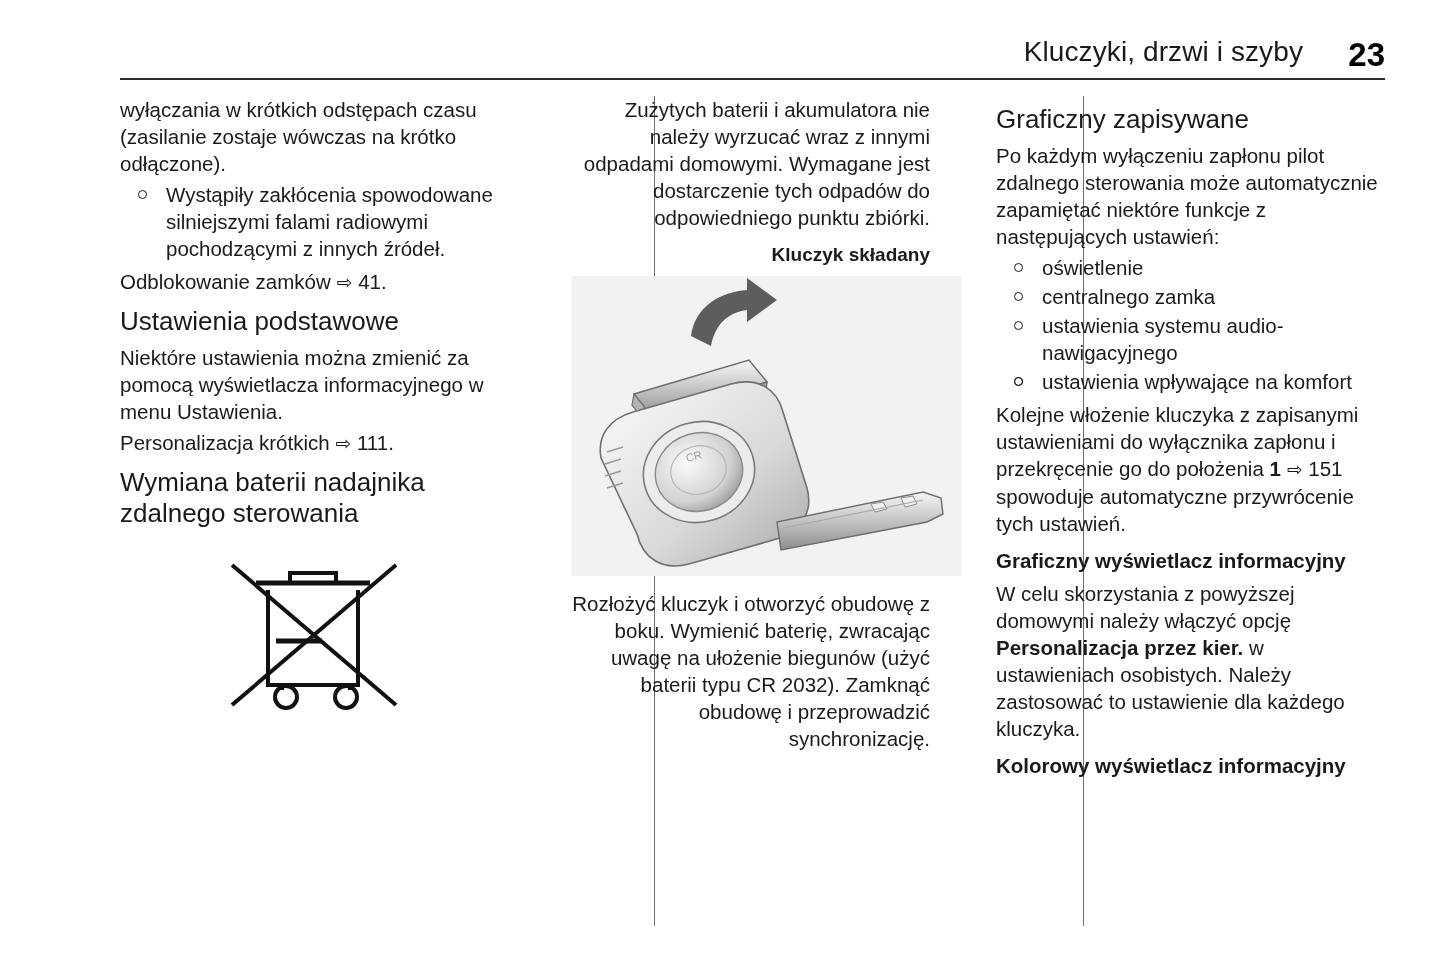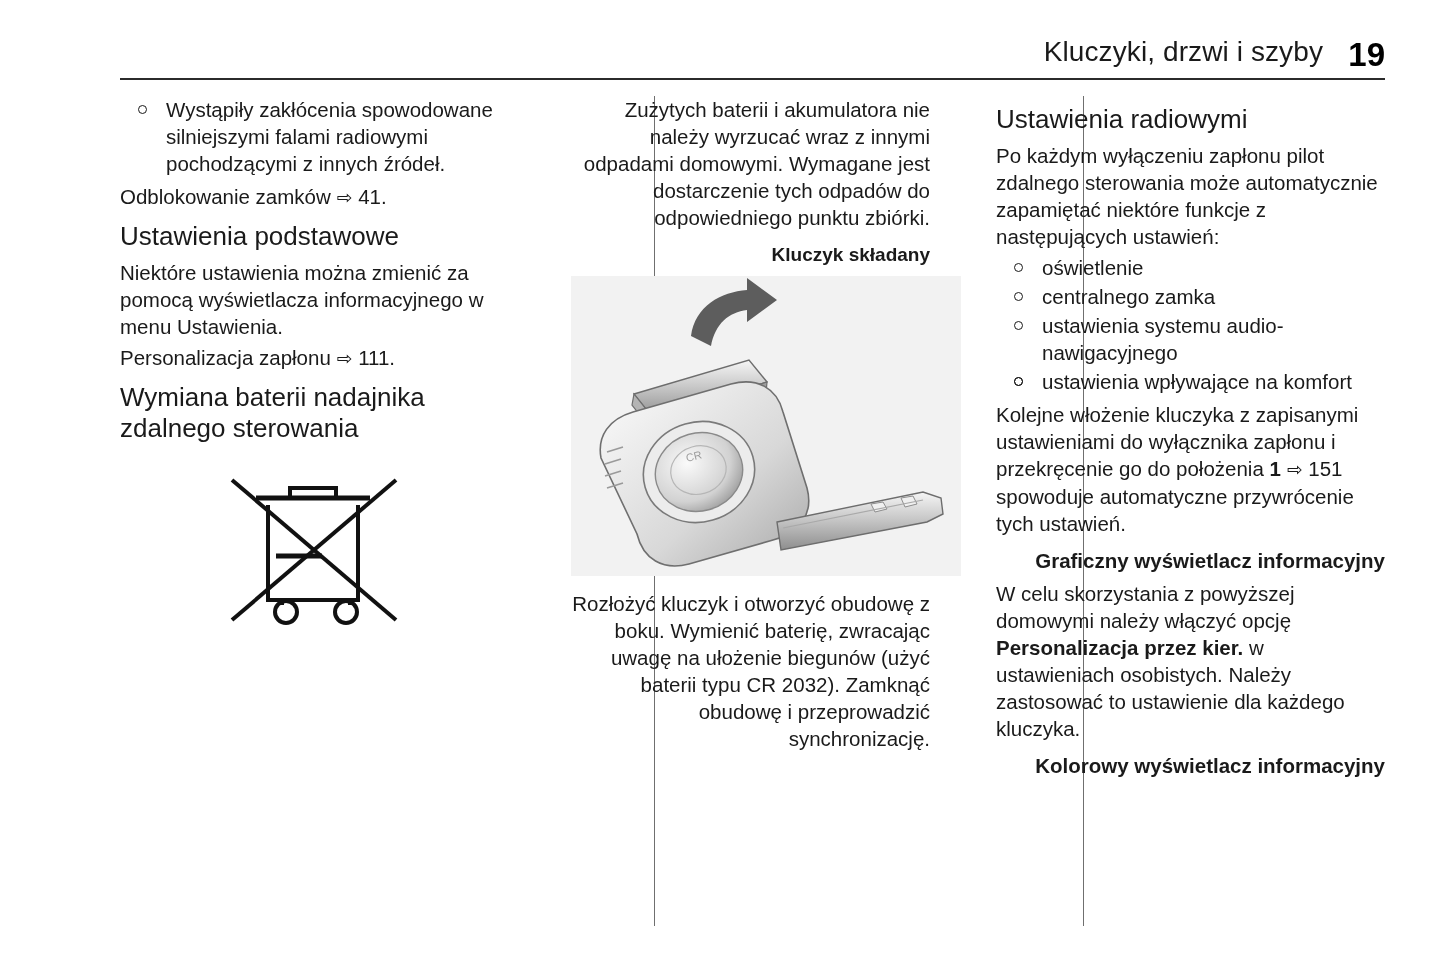--- a/index.html
+++ b/index.html
@@ -28,21 +28,21 @@
     width: 1265px;
     height: 42px;
     display: flex;
     align-items: flex-start;
     justify-content: flex-end;
   }
   .header-title {
     font-size: 28px;
     color: #1a1a1a;
     letter-spacing: 0.1px;
-    margin-right: 22px;
+    margin-right: 42px;
     line-height: 1;
   }
   .header-pageno {
     font-size: 33px;
     font-weight: bold;
     color: #000;
     line-height: 1;
     min-width: 40px;
     text-align: right;
   }
@@ -92,21 +92,20 @@
     margin-top: 8px;
     margin-bottom: 7px;
     font-weight: normal;
   }
   .h-med {
     font-size: 20.5px;
     line-height: 27px;
     font-weight: bold;
     margin-top: 10px;
     margin-bottom: 6px;
-    text-align: right;
   }
   .h-sub {
     font-size: 19px;
     line-height: 27px;
     font-weight: bold;
     margin-bottom: 5px;
     margin-top: 8px;
   }
   ul.bullets {
     list-style: none;
@@ -157,48 +156,49 @@
   }
   .key-figure svg { position: absolute; top: 0; left: 0; }
 </style>
 </head>
 <body>
 
 <div class="page">
 
   <div class="header">
     <div class="header-title">Kluczyki, drzwi i szyby</div>
-    <div class="header-pageno">19</div>
+    <div class="header-pageno">23</div>
   </div>
   <div class="header-rule"></div>
 
   <div class="columns">
 
     <div class="divider divider-1"></div>
     <div class="divider divider-2"></div>
 
     <div class="col col-1">
+      <p class="body-text tight">wyłączania w krótkich odstępach czasu (zasilanie zostaje wówczas na krótko odłączone).</p>
 
       <ul class="bullets">
         <li>
           <span class="dot"></span>
           <span>Wystąpiły zakłócenia spowodowane silniejszymi falami radiowymi pochodzącymi z innych źródeł.</span>
         </li>
       </ul>
 
       <p class="body-text">
         <span>Odblokowanie zamków</span>
         <span class="ref-arrow">⇨</span>
         <span>41.</span>
       </p>
 
       <h2 class="h-large">Ustawienia podstawowe</h2>
       <p class="body-text tight">Niektóre ustawienia można zmienić za pomocą wyświetlacza informacyjnego w menu Ustawienia.</p>
       <p class="body-text">
-        <span>Personalizacja zapłonu</span>
+        <span>Personalizacja krótkich</span>
         <span class="ref-arrow">⇨</span>
         <span>111.</span>
       </p>
 
       <h2 class="h-large">Wymiana baterii nadajnika zdalnego sterowania</h2>
 
       <div class="weee-figure">
         <svg width="190" height="175" viewBox="0 0 190 175">
           <g fill="none" stroke="#111" stroke-width="4">
 
@@ -273,21 +273,21 @@
             <path d="M330 222 L342 220 L346 228 L334 231 Z" fill="#f0f0f0" stroke="#8d8d8d" stroke-width="1"></path>
             <path d="M212 252 L352 224" stroke="#a9a9a9" stroke-width="1.2" fill="none"></path>
           </g>
         </svg>
       </div>
 
       <p class="body-text">Rozłożyć kluczyk i otworzyć obudowę z boku. Wymienić baterię, zwracając uwagę na ułożenie biegunów (użyć baterii typu CR 2032). Zamknąć obudowę i przeprowadzić synchronizację.</p>
     </div>
 
     <div class="col col-3">
-      <h2 class="h-large">Ustawienia radiowymi</h2>
+      <h2 class="h-large">Graficzny zapisywane</h2>
       <p class="body-text tight">Po każdym wyłączeniu zapłonu pilot zdalnego sterowania może automatycznie zapamiętać niektóre funkcje z następujących ustawień:</p>
 
       <ul class="bullets">
         <li>
           <span class="dot"></span>
           <span>oświetlenie</span>
         </li>
         <li>
           <span class="dot"></span>
           <span>centralnego zamka</span>

